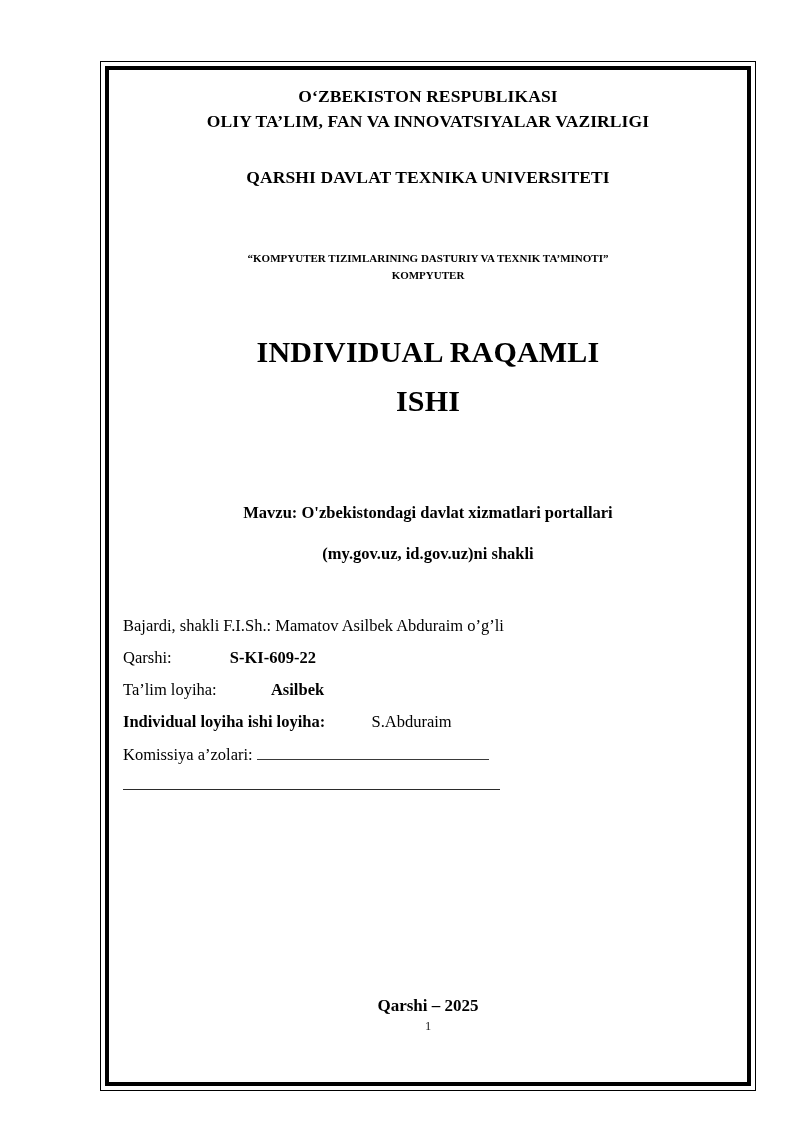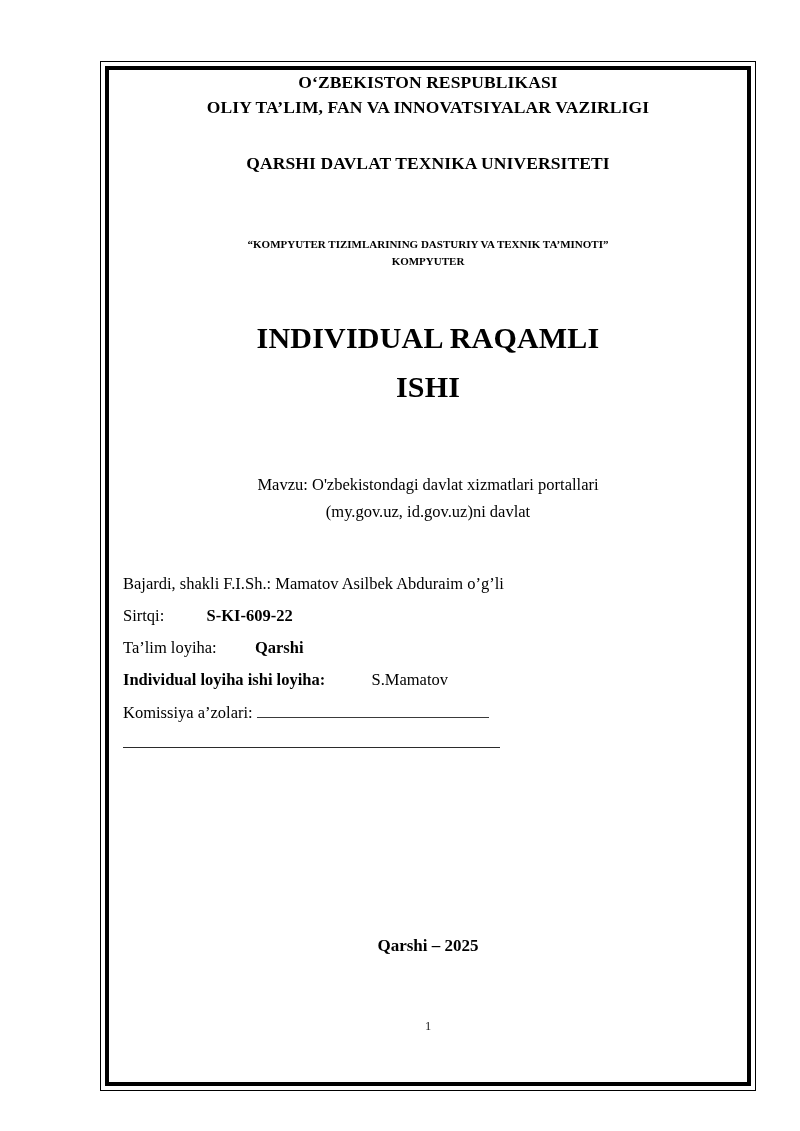--- a/index.html
+++ b/index.html
@@ -33,21 +33,21 @@
     right: 4px;
     bottom: 4px;
     border: 4px solid #000000;
     box-sizing: border-box;
   }
 
   
   #content {
     position: absolute;
     left: 123px;
-    top: 70px;
+    top: 84px;
     width: 610px;
     box-sizing: border-box;
   }
 
   .hdr-line {
     text-align: center;
     font-weight: bold;
     font-size: 17.5px;
     line-height: 1.45;
     letter-spacing: 0.1px;
@@ -67,36 +67,37 @@
   .doc-title {
     text-align: center;
     font-weight: bold;
     font-size: 30px;
     line-height: 1.62;
     letter-spacing: 0.2px;
   }
 
   .topic {
     text-align: center;
-    font-weight: normal;
+    font-weight: bold;
     font-size: 16.5px;
     line-height: 1.62;
+    margin-top: 14px;
   }
 
   
   #info-block {
     margin-top: 42px;
     font-size: 16.5px;
     line-height: 1.95;
   }
   .info-row {
     white-space: nowrap;
   }
   .info-label-b { font-weight: bold; }
-  .info-value-b { font-weight: bold; }
+  .info-value-b { font-weight: bold; margin-left: 16px; }
   .pad-guruh   { display: inline-block; width: 34px; }
   .pad-shakli  { display: inline-block; width: 30px; }
   .pad-rahbar  { display: inline-block; width: 38px; }
 
   .sig-line-1 {
     display: inline-block;
     width: 232px;
     border-bottom: 1.6px solid #3a3a3a;
     height: 0.88em;
     vertical-align: baseline;
@@ -106,21 +107,21 @@
     width: 377px;
     border-bottom: 1.8px solid #2b2b2b;
     height: 0;
     margin-top: 18px;
   }
 
   
   #footer-city {
     position: absolute;
     left: 123px;
-    top: 936px;
+    top: 996px;
     width: 610px;
     text-align: center;
     font-weight: bold;
     font-size: 17px;
   }
   #page-number {
     position: absolute;
     left: 123px;
     top: 1019px;
     width: 610px;
@@ -155,44 +156,44 @@
 
   <div class="gap-lg"></div>
 
   <div class="doc-title">INDIVIDUAL RAQAMLI</div>
   <div class="doc-title">ISHI</div>
 
   <div class="gap-lg"></div>
   <div class="gap-sm"></div>
 
   <div class="topic">Mavzu: O'zbekistondagi davlat xizmatlari portallari</div>
-  <div class="topic">(my.gov.uz, id.gov.uz)ni davlat</div>
+  <div class="topic">(my.gov.uz, id.gov.uz)ni shakli</div>
 
   <div id="info-block">
 
     <div class="info-row">
       <span>Bajardi, shakli F.I.Sh.: Mamatov Asilbek Abduraim o’g’li</span>
     </div>
 
     <div class="info-row">
-      <span>Sirtqi:</span>
+      <span>Qarshi:</span>
       <span class="pad-guruh"></span>
       <span class="info-value-b">S-KI-609-22</span>
     </div>
 
     <div class="info-row">
       <span>Ta’lim loyiha:</span>
       <span class="pad-shakli"></span>
-      <span class="info-value-b">Qarshi</span>
+      <span class="info-value-b">Asilbek</span>
     </div>
 
     <div class="info-row">
       <span class="info-label-b">Individual loyiha ishi loyiha:</span>
       <span class="pad-rahbar"></span>
-      <span>S.Mamatov</span>
+      <span>S.Abduraim</span>
     </div>
 
     <div class="info-row">
       <span>Komissiya a’zolari:</span><span class="sig-line-1"></span>
     </div>
 
     <div class="sig-line-2"></div>
 
   </div>
 

